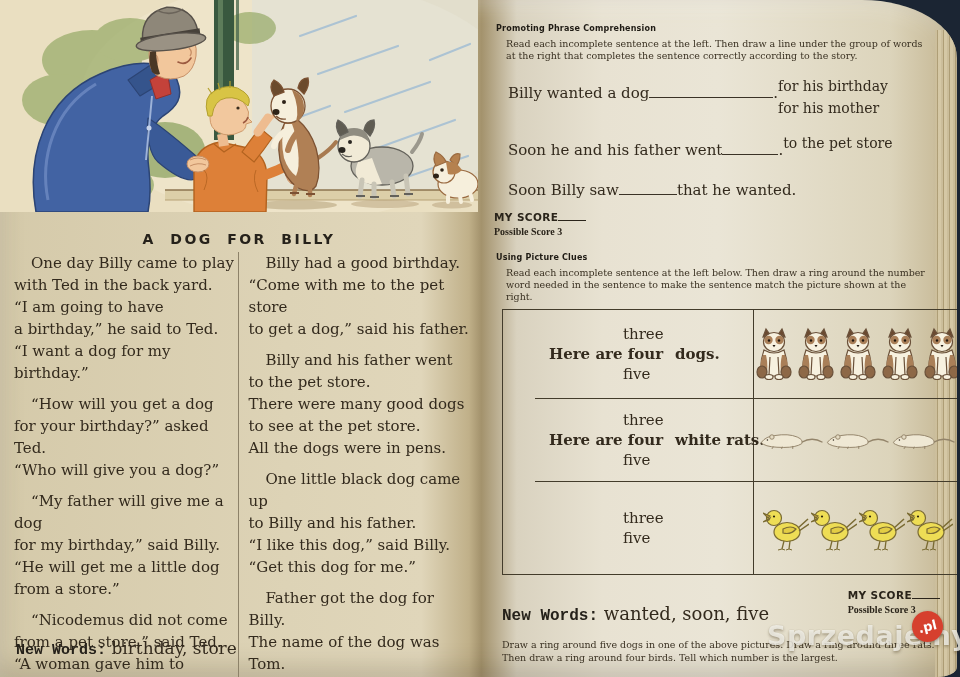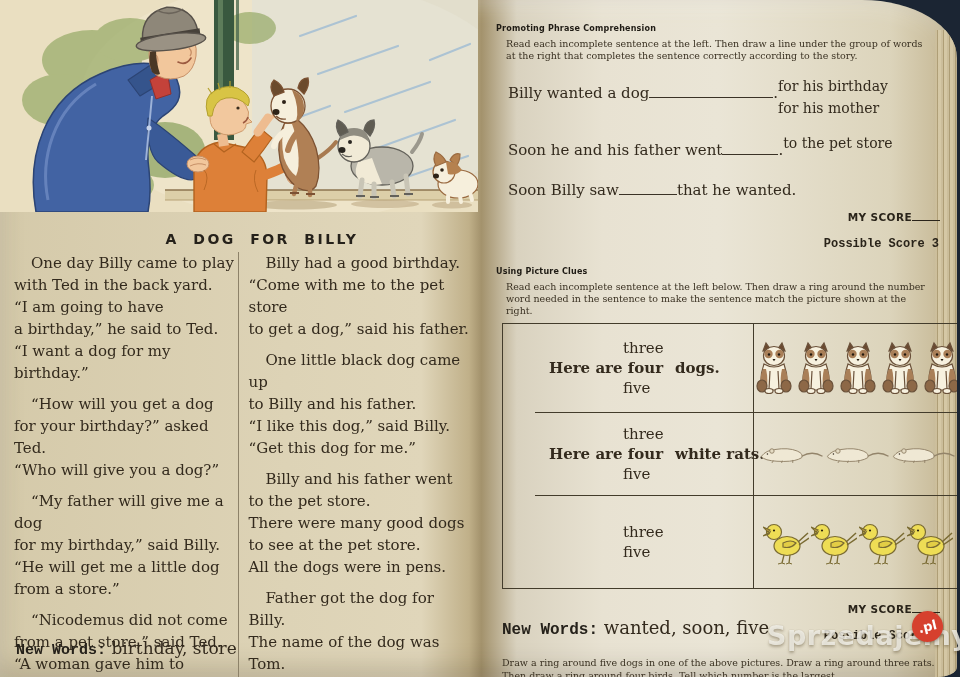--- a/index.html
+++ b/index.html
@@ -9,43 +9,43 @@
           border-top-right-radius:95px 58px;border-bottom-right-radius:20px 10px;
           background:linear-gradient(90deg,#d5caaa 0%,#ddd3b6 30%,#e0d6ba 44%,#c0b089 49%,#a3926c 50.3%,#d9d2bf 54%,#e8e2d2 63%,#eae5d6 75%,#dcd4bb 93%,#c2b38e 100%);
           box-shadow:inset 0 -10px 25px rgba(40,30,10,.18), inset 0 8px 18px rgba(255,255,250,.25);}
   .edge-lines{position:absolute;right:1px;top:30px;bottom:0;width:21px;opacity:.85;
           background:repeating-linear-gradient(90deg,#cdbf9c 0 2px,#aa9970 2px 3px,#d8cba8 3px 6px);}
   
   .page-left{position:absolute;left:0;top:0;width:478px;height:677px;}
   .illu{position:absolute;left:0;top:0;width:478px;height:212px;}
   .story-title{position:absolute;left:0;top:222px;width:478px;text-align:center;
           font-family:"DejaVu Sans","Liberation Sans",sans-serif;font-weight:bold;font-size:14px;
-          letter-spacing:2.5px;word-spacing:7px;color:#25211a;margin-left:23px;}
+          letter-spacing:2.5px;word-spacing:7px;color:#25211a;}
   .columns{position:absolute;left:14px;top:252px;width:458px;display:flex;}
   .col{width:228px;font-size:15px;line-height:22px;}
   .col.c2{width:226px;border-left:1px solid #8d8269;padding-left:9px;margin-left:-1px;}
   .col p{margin:0 0 9px 0;white-space:pre-line;text-indent:17px;}
   .newwords-l{position:absolute;left:16px;top:638px;font-size:17px;}
   .nw-label{font-family:Liberation Mono, monospace;font-weight:bold;font-size:15px;color:#25211a;}
   
   .page-right{position:absolute;left:494px;top:8px;width:452px;}
   .sec-head{font-family:"DejaVu Sans","Liberation Sans",sans-serif;font-weight:bold;font-size:8px;
           letter-spacing:.2px;color:#1f1b14;margin:16px 0 0 2px;}
   .instr{font-size:9.5px;line-height:12px;margin:5px 0 0 12px;width:424px;color:#3a3122;}
   .ex-row{display:flex;margin:13px 0 0 14px;width:424px;}
   .ex-sentence{font-size:15px;padding-top:9px;white-space:nowrap;}
   .blank{display:inline-block;border-bottom:1.3px solid #3a3226;height:12px;}
   .b1{width:124px;} .b2{width:56px;} .b3{width:58px;}
   .ex-options{margin-left:auto;width:160px;font-size:14px;line-height:22px;}
-  .score{text-align:right;padding-right:6px;margin-top:12px;}
+  .score{padding-right:6px;margin-top:12px;}
   .score-line{font-family:"DejaVu Sans","Liberation Sans",sans-serif;font-weight:bold;font-size:10.5px;
           letter-spacing:.4px;color:#2a241a;}
   .score-rule{display:inline-block;width:28px;border-bottom:1.2px solid #2a241a;height:8px;}
-  .possible{font-family:Liberation Mono, monospace;font-weight:bold;font-size:12px;
-          color:#2a241a;margin-top:14px;padding-right:1px;}
+  .possible{font-family:Liberation Serif, serif;font-weight:bold;font-size:10px;
+          color:#2a241a;margin-top:3px;padding-right:1px;}
   .pc-table{margin:6px 0 0 8px;width:427px;border:1.5px solid #433c2b;padding-left:32px;}
   .pc-row{display:flex;border-bottom:1.2px solid #433c2b;}
   .pc-row:last-child{border-bottom:none;}
   .pc-left{width:218px;border-right:1.2px solid #433c2b;font-size:15px;line-height:20px;
           display:flex;flex-direction:column;justify-content:center;padding:4px 0;}
   .pc-top,.pc-bot{padding-left:88px;}
   .pc-mid{padding-left:14px;white-space:nowrap;font-weight:bold;}
   .pc-mid .gap{display:inline-block;width:12px;}
   .pc-right{flex:1;display:flex;align-items:center;justify-content:center;gap:2px;overflow:hidden;}
   .r1{height:88px;} .r2{height:82px;} .r3{height:92px;}
@@ -209,29 +209,29 @@
 “He will get me a little dog
 from a store.”</p>
           <p>“Nicodemus did not come
 from a pet store,” said Ted.
 “A woman gave him to Father.”</p>
         </div>
         <div class="col c2">
           <p>Billy had a good birthday.
 “Come with me to the pet store
 to get a dog,” said his father.</p>
-          <p>One little black dog came up
-to Billy and his father.
-“I like this dog,” said Billy.
-“Get this dog for me.”</p>
           <p>Billy and his father went
 to the pet store.
 There were many good dogs
 to see at the pet store.
 All the dogs were in pens.</p>
+          <p>One little black dog came up
+to Billy and his father.
+“I like this dog,” said Billy.
+“Get this dog for me.”</p>
           <p>Father got the dog for Billy.
 The name of the dog was Tom.
 “Come with me,” said Billy.</p>
         </div>
       </div>
 
       <div class="newwords-l">
         <span class="nw-label">New Words:</span>
         <span class="nw-vals">birthday, store</span>
       </div>

